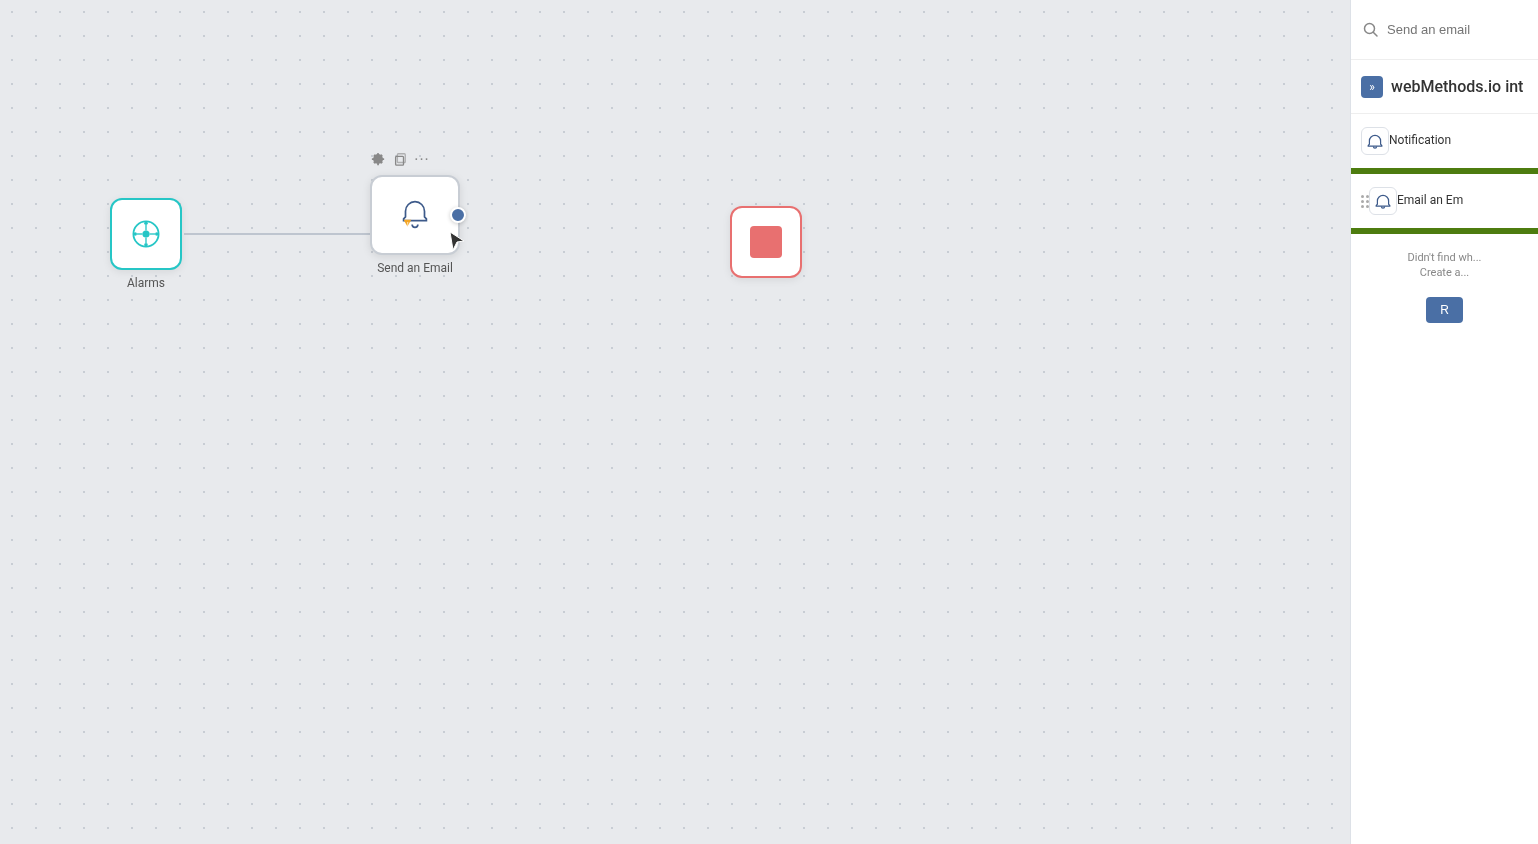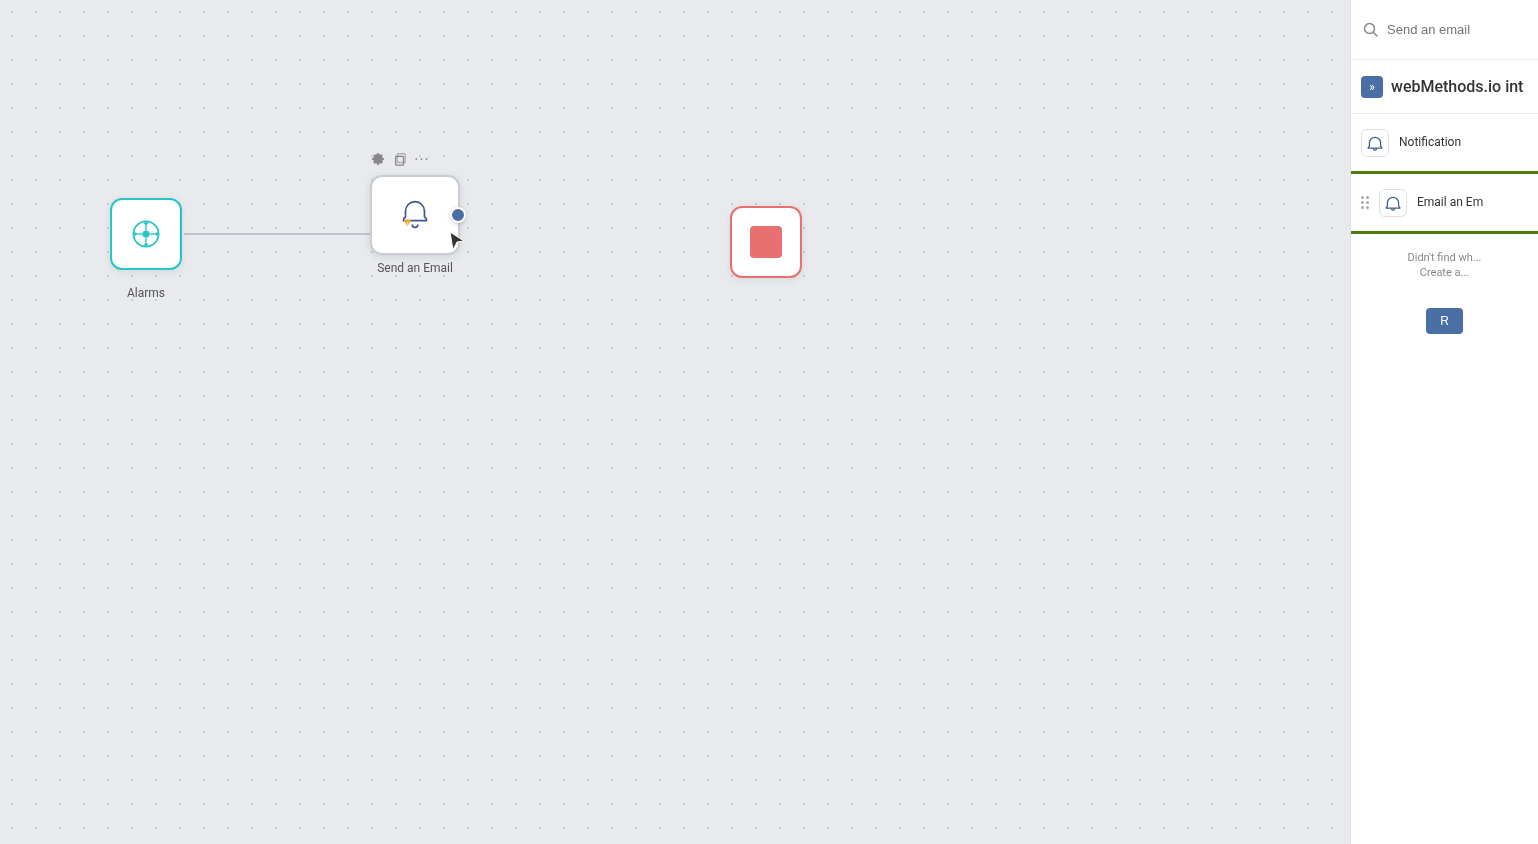--- a/index.html
+++ b/index.html
@@ -25,21 +25,21 @@
     }
 
     
     .node-alarms {
       position: absolute;
       top: 198px;
       left: 110px;
       display: flex;
       flex-direction: column;
       align-items: center;
-      gap: 16px;
+      gap: 6px;
     }
 
     .node-box {
       width: 72px;
       height: 72px;
       border-radius: 12px;
       background: #fff;
       border: 2px solid #26c6c6;
       display: flex;
       align-items: center;
@@ -211,22 +211,21 @@
     .section-title {
       font-size: 16px;
       color: #333;
       font-weight: 500;
     }
 
     .result-item {
       display: flex;
       align-items: center;
       padding: 14px 10px;
-      border-bottom: 3px solid #4d7c0f;
-      gap: 10px;
+      border-bottom: 6px solid #4d7c0f;
       height: 60px;
       cursor: pointer;
     }
 
     .result-icon {
       width: 28px;
       height: 28px;
       border-radius: 6px;
       border: 1.5px solid #dde1e7;
       display: flex;
@@ -262,21 +261,21 @@
     }
 
     .not-found-section {
       padding: 16px 12px 8px;
       text-align: center;
     }
 
     .not-found-text {
       font-size: 11px;
       color: #888;
-      margin-bottom: 27px;
+      margin-bottom: 16px;
       line-height: 1.4;
     }
 
     .request-btn {
       background: #4a6fa5;
       color: #fff;
       border: none;
       border-radius: 4px;
       padding: 6px 14px;
       font-size: 12px;

